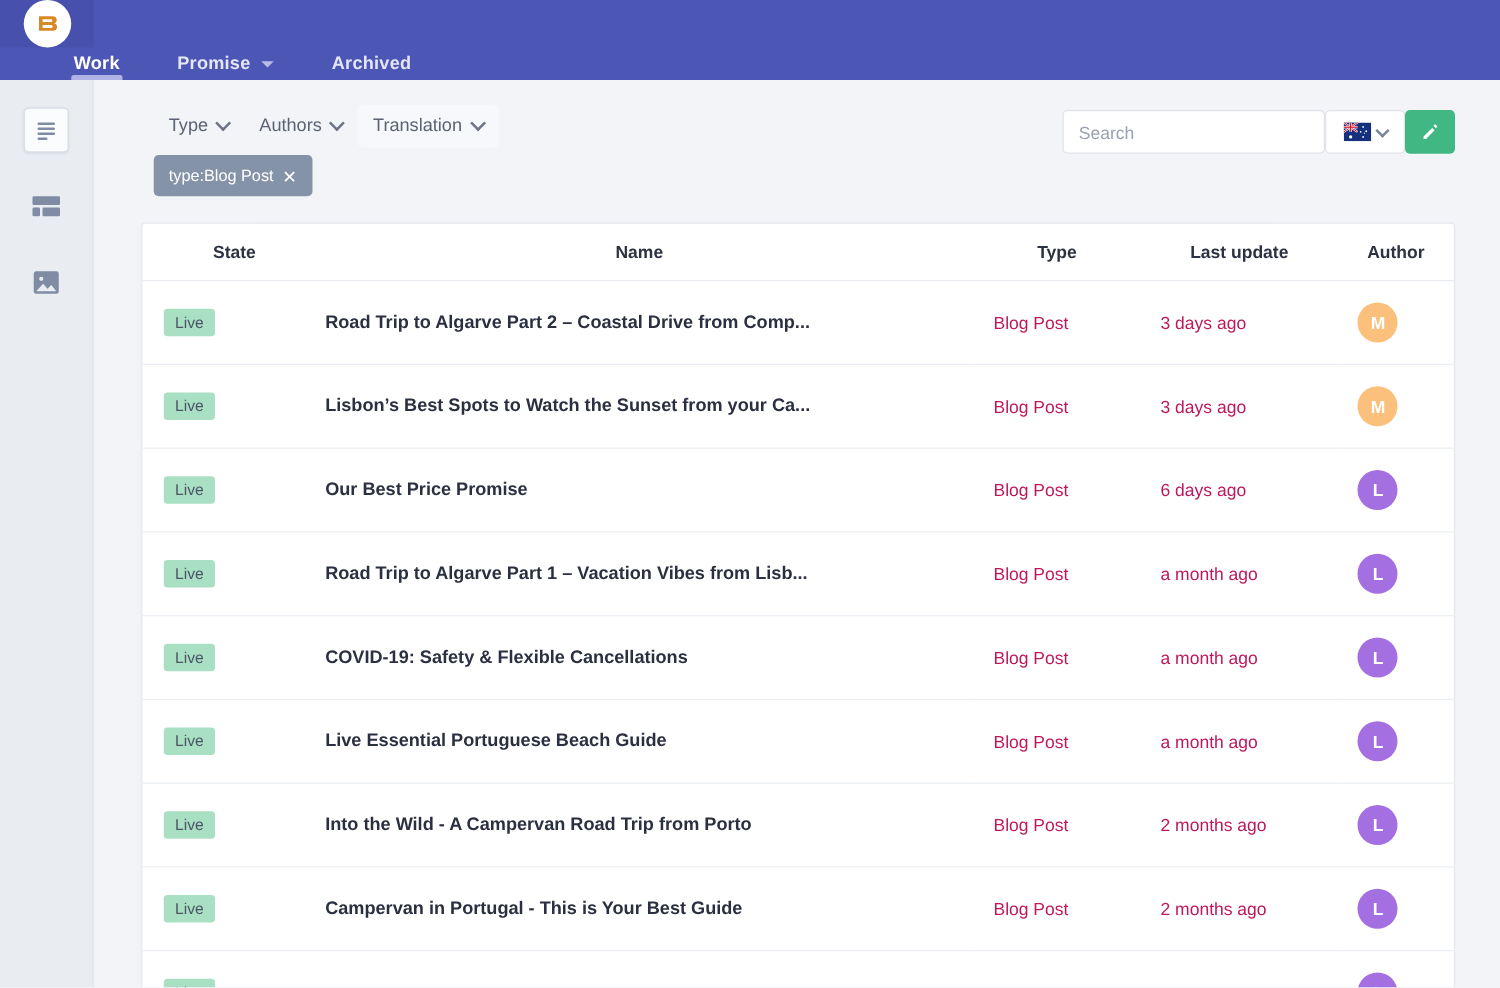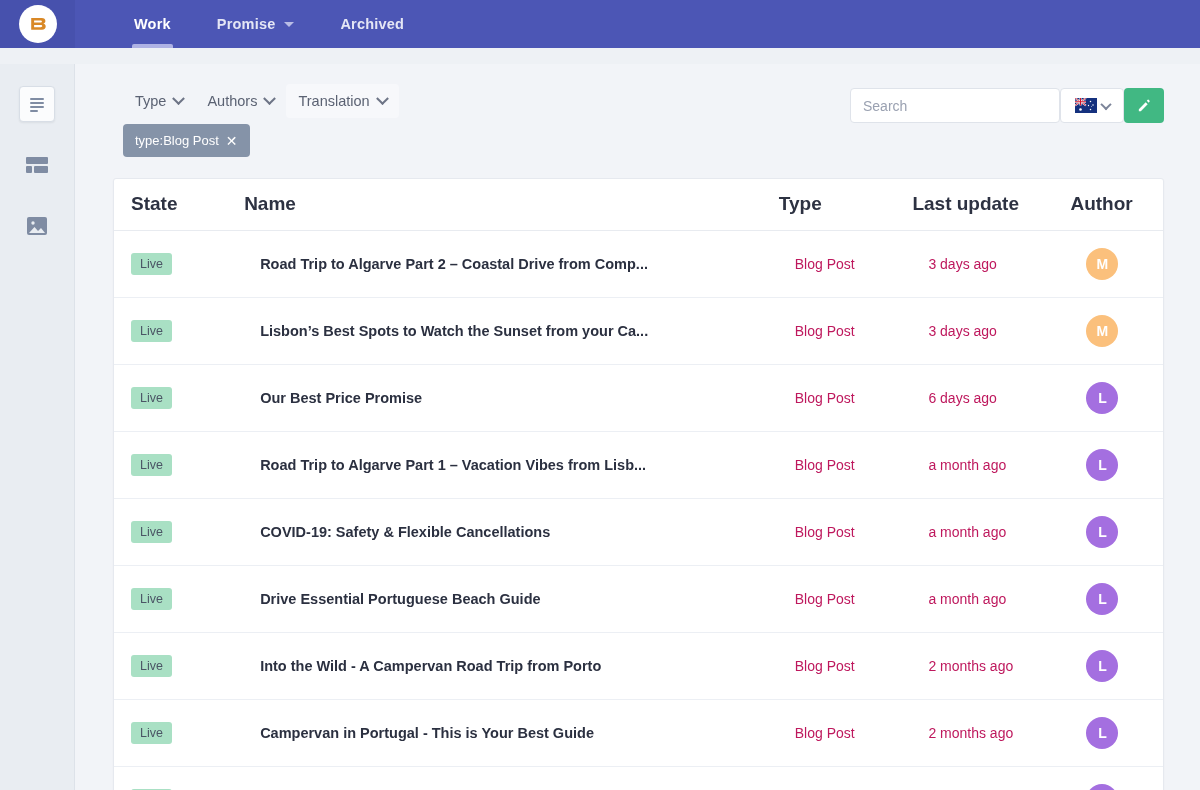--- a/index.html
+++ b/index.html
@@ -6,24 +6,25 @@
   html, body {
     width: 1200px; height: 790px;
     font-family: "Liberation Sans", sans-serif;
     background: #eef1f5;
     overflow: hidden;
   }
   #app { width: 1200px; height: 790px; position: relative; }
 
   
   .topbar {
-    height: 48px; width: 1200px;
+    height: 64px; width: 1200px;
     background: #4c56b5;
     display: flex; align-items: stretch;
     position: relative;
+    flex-direction: column;
   }
   .logo-zone {
     width: 75px; min-width: 75px;
     background: #4751ad;
     display: flex; align-items: center; justify-content: center;
   }
   .logo {
     width: 38px; height: 38px; border-radius: 50%;
     background: #ffffff;
     display: flex; align-items: center; justify-content: center;
@@ -136,22 +137,22 @@
   .table-wrap {
     margin: 21px 36px 0 38px;
     background: #ffffff;
     border: 1px solid #e6e9ef;
     border-radius: 3px;
     box-shadow: 0 1px 2px rgba(50,60,80,.04);
     overflow: hidden;
   }
   table { width: 100%; border-collapse: collapse; }
   thead th {
-    text-align: left;
-    font-size: 19px; font-weight: bold; color: #2e3murmur;
+    text-align: center;
+    font-size: 14px; font-weight: bold; color: #2e3murmur;
     color: #2d3242;
     padding: 14px 0 15px 0;
     border-bottom: 1px solid #e8ebf0;
   }
   .c-state { width: 135px; padding-left: 17px !important; }
   .c-name  { width: 570px; }
   .c-type  { width: 140px; }
   .c-upd   { width: 165px; }
   .c-auth  { width: 95px; }
   tbody tr { border-bottom: 1px solid #eceff4; }
@@ -329,21 +330,21 @@
               <td class="c-state" style="padding-left:17px"><span class="badge">Live</span></td>
               <td class="name-cell">COVID-19: Safety &amp; Flexible Cancellations</td>
               <td class="type-cell">Blog Post</td>
               <td class="upd-cell">a month ago</td>
               <td>
                 <span class="avatar" style="background: rgb(164, 111, 224);">L</span>
               </td>
             </tr>
             <tr>
               <td class="c-state" style="padding-left:17px"><span class="badge">Live</span></td>
-              <td class="name-cell">Drive Essential Portuguese Beach Guide</td>
+              <td class="name-cell">Live Essential Portuguese Beach Guide</td>
               <td class="type-cell">Blog Post</td>
               <td class="upd-cell">a month ago</td>
               <td>
                 <span class="avatar" style="background: rgb(164, 111, 224);">L</span>
               </td>
             </tr>
             <tr>
               <td class="c-state" style="padding-left:17px"><span class="badge">Live</span></td>
               <td class="name-cell">Into the Wild - A Campervan Road Trip from Porto</td>
               <td class="type-cell">Blog Post</td>

